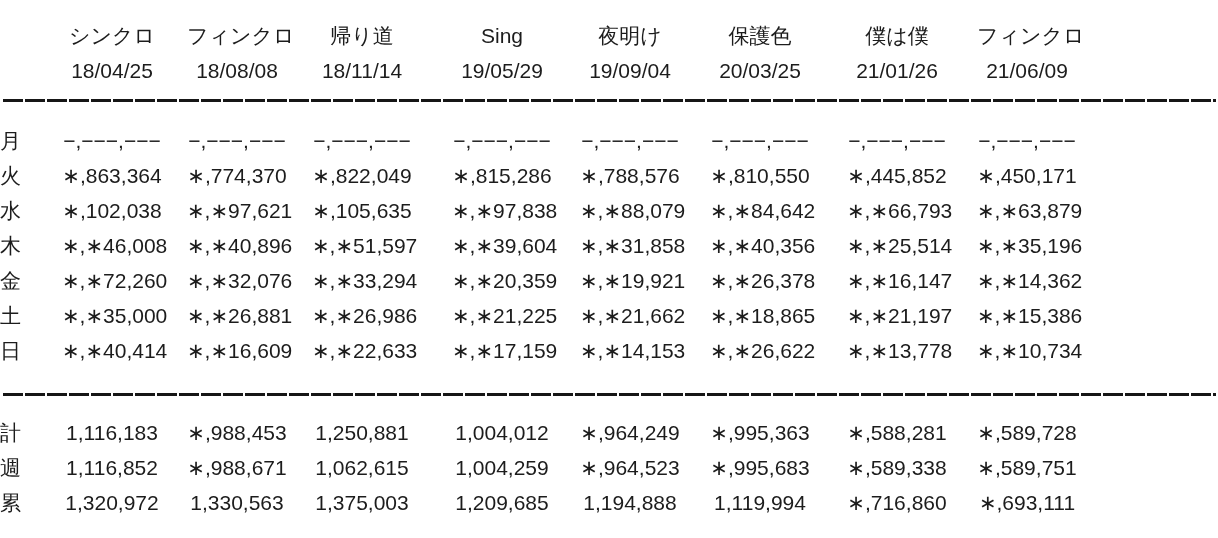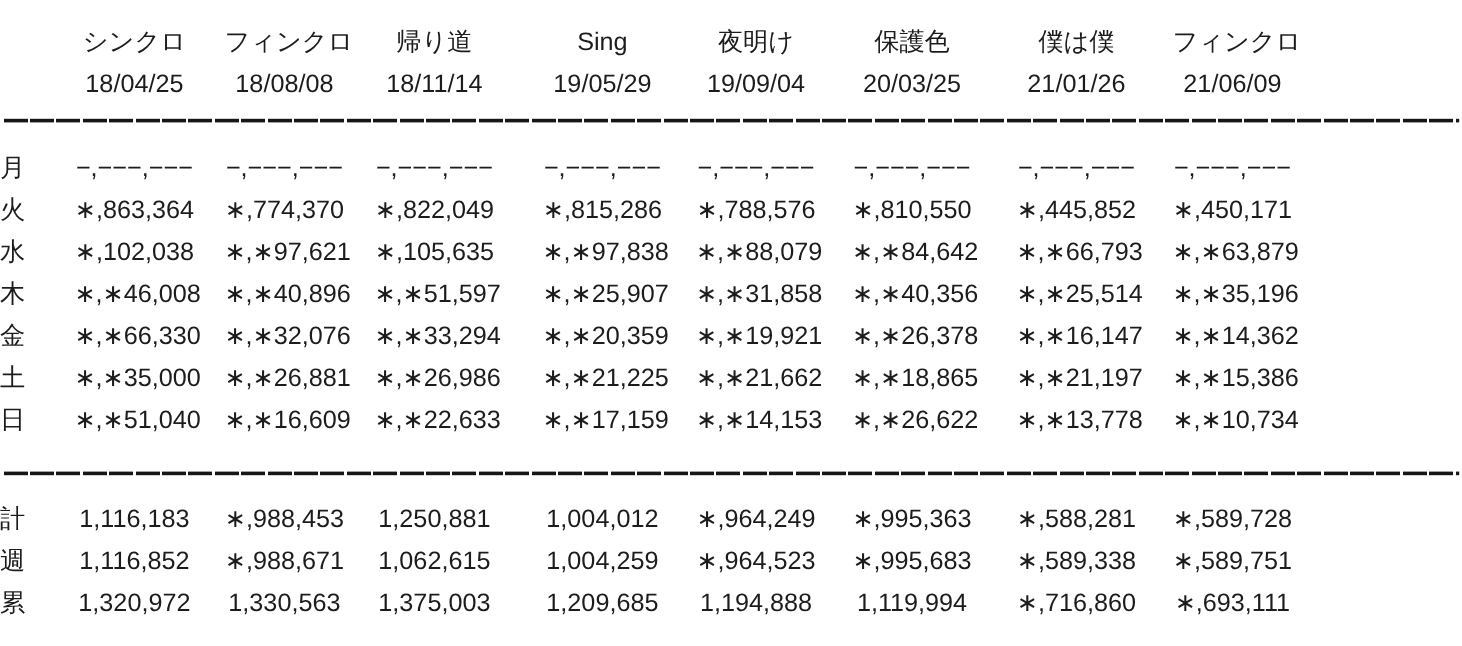--- a/index.html
+++ b/index.html
@@ -140,29 +140,29 @@
       <td><span class="field">∗,∗88,079</span></td>
       <td><span class="field">∗,∗84,642</span></td>
       <td><span class="field">∗,∗66,793</span></td>
       <td><span class="field">∗,∗63,879</span></td>
     </tr>
     <tr>
       <td class="lbl">木</td>
       <td><span class="field">∗,∗46,008</span></td>
       <td><span class="field">∗,∗40,896</span></td>
       <td><span class="field">∗,∗51,597</span></td>
-      <td><span class="field">∗,∗25,907</span></td>
+      <td><span class="field">∗,∗39,604</span></td>
       <td><span class="field">∗,∗31,858</span></td>
       <td><span class="field">∗,∗40,356</span></td>
       <td><span class="field">∗,∗25,514</span></td>
       <td><span class="field">∗,∗35,196</span></td>
     </tr>
     <tr>
       <td class="lbl">金</td>
-      <td><span class="field">∗,∗66,330</span></td>
+      <td><span class="field">∗,∗72,260</span></td>
       <td><span class="field">∗,∗32,076</span></td>
       <td><span class="field">∗,∗33,294</span></td>
       <td><span class="field">∗,∗20,359</span></td>
       <td><span class="field">∗,∗19,921</span></td>
       <td><span class="field">∗,∗26,378</span></td>
       <td><span class="field">∗,∗16,147</span></td>
       <td><span class="field">∗,∗14,362</span></td>
     </tr>
     <tr>
       <td class="lbl">土</td>
@@ -170,21 +170,21 @@
       <td><span class="field">∗,∗26,881</span></td>
       <td><span class="field">∗,∗26,986</span></td>
       <td><span class="field">∗,∗21,225</span></td>
       <td><span class="field">∗,∗21,662</span></td>
       <td><span class="field">∗,∗18,865</span></td>
       <td><span class="field">∗,∗21,197</span></td>
       <td><span class="field">∗,∗15,386</span></td>
     </tr>
     <tr>
       <td class="lbl">日</td>
-      <td><span class="field">∗,∗51,040</span></td>
+      <td><span class="field">∗,∗40,414</span></td>
       <td><span class="field">∗,∗16,609</span></td>
       <td><span class="field">∗,∗22,633</span></td>
       <td><span class="field">∗,∗17,159</span></td>
       <td><span class="field">∗,∗14,153</span></td>
       <td><span class="field">∗,∗26,622</span></td>
       <td><span class="field">∗,∗13,778</span></td>
       <td><span class="field">∗,∗10,734</span></td>
     </tr>
   </tbody>
     </table>

